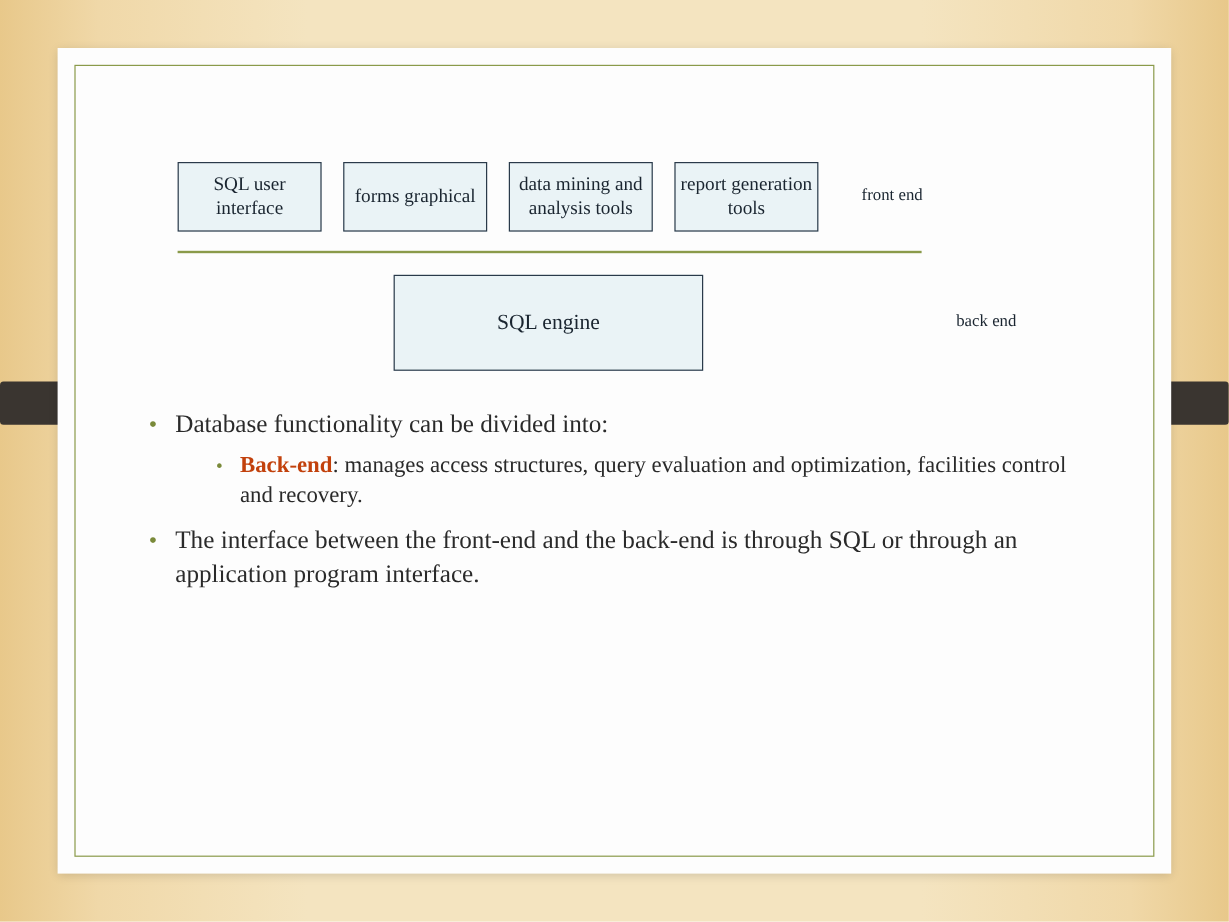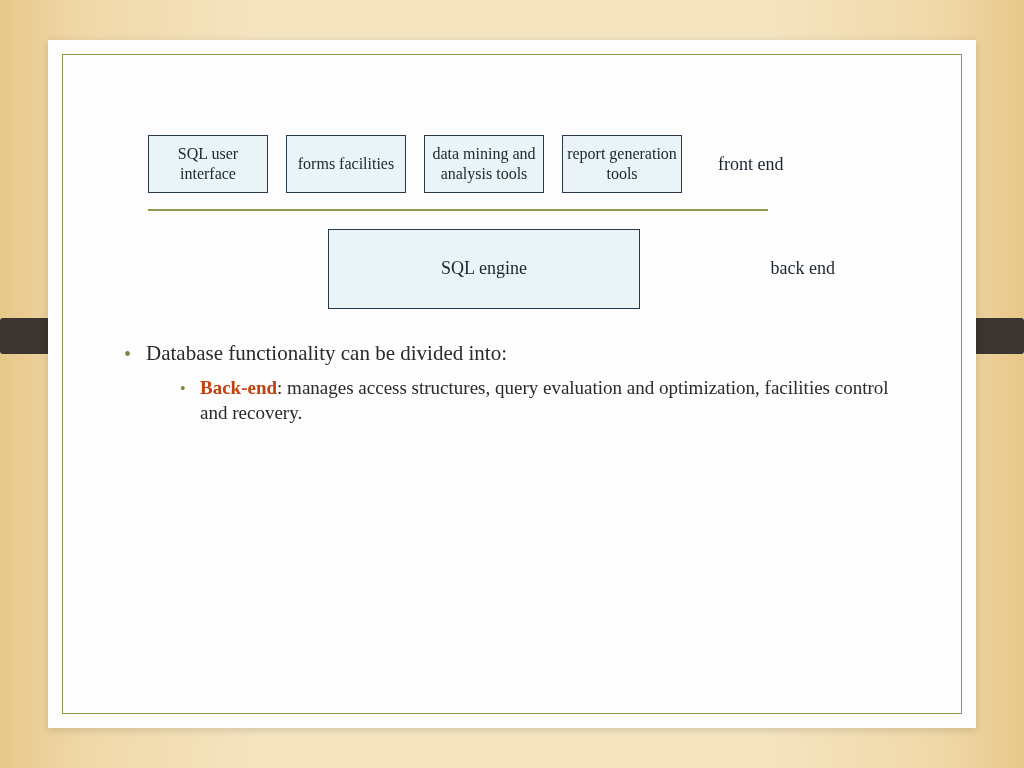--- a/index.html
+++ b/index.html
@@ -67,21 +67,21 @@
     text-align: center;
     display: flex;
     align-items: center;
     justify-content: center;
     padding: 6px 4px;
     line-height: 1.25;
   }
   .small-box { width: 120px; height: 58px; }
   .row-label {
     font-family: Georgia, serif;
-    font-size: 18px;
+    font-size: 14px;
     color: #1a2530;
     margin-left: 18px;
     white-space: nowrap;
     text-align: center;
   }
   .divider-row {
     display: flex;
     align-items: flex-start;
     gap: 18px;
     margin-bottom: 18px;
@@ -98,21 +98,21 @@
     color: #1a2530;
     line-height: 1.35;
     white-space: nowrap;
   }
   .back-row {
     display: flex;
     align-items: center;
     gap: 18px;
     margin-bottom: 30px;
   }
-  .engine-box { width: 312px; height: 80px; font-size: 18px; margin-left: 180px; }
+  .engine-box { width: 258px; height: 80px; font-size: 18px; margin-left: 180px; }
   .back-spacer { flex: 1; }
   .bullets {
     font-family: Georgia, serif;
     color: #2a2a2a;
     font-size: 21px;
     line-height: 1.35;
   }
   .bullets ul { list-style: none; }
   .bullets li { position: relative; padding-left: 28px; margin-bottom: 10px; }
   .bullets > ul > li::before {
@@ -142,45 +142,48 @@
 <div class="clip left"></div>
 <div class="clip right"></div>
 
 <div class="slide">
   <div class="inner-border">
 
     <div class="diagram">
 
       <div class="front-row">
         <div class="box small-box">SQL user interface</div>
-        <div class="box small-box">forms facilities</div>
+        <div class="box small-box">forms graphical</div>
         <div class="box small-box">data mining and analysis tools</div>
         <div class="box small-box">report generation tools</div>
         <div class="row-label">front end</div>
       </div>
 
       <div class="divider-row">
         <div class="divider"></div>
       </div>
 
       <div class="back-row">
         <div class="box engine-box">SQL engine</div>
         <div class="back-spacer"></div>
-        <div class="row-label" style="margin-right:54px">back end</div>
+        <div class="row-label" style="margin-right:42px">back end</div>
       </div>
 
     </div>
 
     <div class="bullets">
       <ul>
         <li>
           <span>Database functionality can be divided into:</span>
           <ul class="sub">
             <li>
               <span class="bold-blue">Back-end</span><span>: manages access structures, query evaluation and optimization, facilities control and recovery.</span>
             </li>
           </ul>
         </li>
+        <li>
+          <span>The interface between the front-end and the back-end is through SQL or through an application program interface.</span>
+        </li>
       </ul>
     </div>
 
   </div>
 </div>
 
 </body></html>

